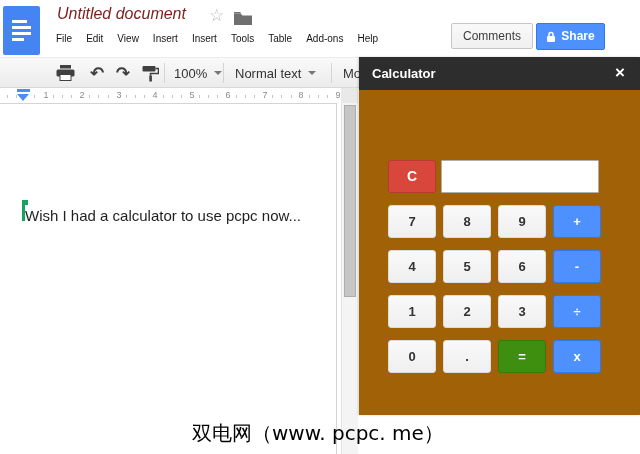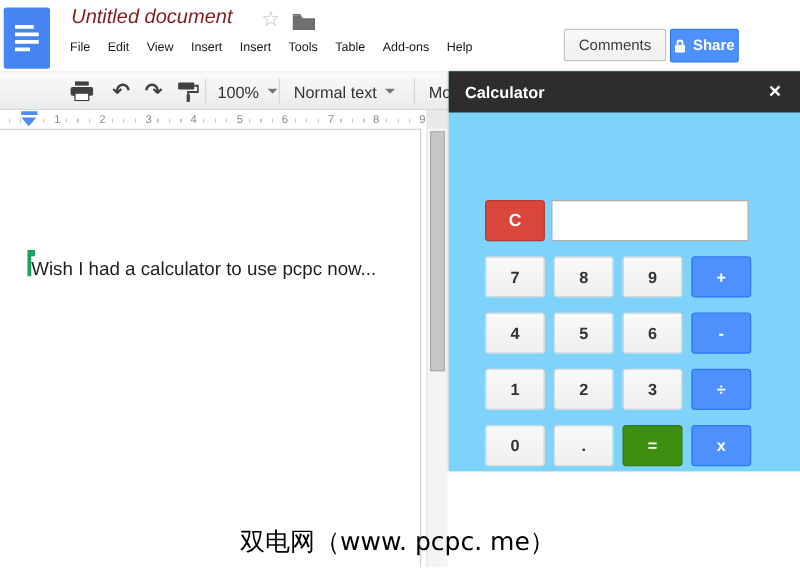--- a/index.html
+++ b/index.html
@@ -23,21 +23,21 @@
   .star { position:absolute; left:209px; top:5px; font-size:17px; color:#b9b9b9; cursor:pointer; }
   .folder { position:absolute; left:234px; top:11px; }
 
   .menubar { position:absolute; left:55px; top:31px; display:flex; gap:12px;
              font-size:10px; color:#161616; }
   .menubar span { cursor:pointer; padding:2px 1px; }
 
   .btn-comments { position:absolute; left:451px; top:23px; height:26px; padding:0 11px;
     background:linear-gradient(#f9f9f9,#f0f0f0); border:1px solid #c6c6c6; border-radius:2px;
     font-size:12px; font-weight:normal; color:#3c3c3c; line-height:24px; z-index:2; cursor:pointer; }
-  .btn-share { position:absolute; left:536px; top:23px; height:27px; width:55px;
+  .btn-share { position:absolute; left:536px; top:23px; height:27px; width:69px;
     background:#4d90fe; border:1px solid #3079ed; border-radius:2px; color:#fff;
     font-size:12px; font-weight:bold; line-height:25px; text-align:center; z-index:2; cursor:pointer;
     display:flex; align-items:center; justify-content:center; gap:5px; }
 
   
   .toolbar { position:absolute; left:0; top:57px; width:640px; height:31px;
     background:linear-gradient(#fafafa,#ebebeb); border-top:1px solid #ececec;
     border-bottom:1px solid #d8d8d8; }
   .tb-icon { position:absolute; top:0; height:30px; display:flex; align-items:center;
              justify-content:center; width:24px; cursor:pointer; }
@@ -67,21 +67,21 @@
   .collab-cursor { position:absolute; left:22px; top:100px; width:3px; height:17px; background:#19a15f; }
   .collab-cursor::before { content:""; position:absolute; left:0; top:-4px; width:6px; height:5px; background:#19a15f; }
 
   
   .scroll-track { position:absolute; left:341px; top:103px; width:17px; height:351px;
                   background:#f4f4f4; border-left:1px solid #e6e6e6; }
   .scroll-thumb { position:absolute; left:2px; top:2px; width:12px; height:192px;
                   background:#c6c6c6; border:1px solid #adadad; cursor:grab; }
 
   
-  .panel { position:absolute; left:359px; top:57px; width:281px; height:320px; background:#7dd3fc;
+  .panel { position:absolute; left:359px; top:57px; width:281px; height:358px; background:#a16207;
            box-shadow:-1px 0 2px rgba(0,0,0,.18); z-index:3; }
   .panel-header { position:absolute; left:0; top:0; width:281px; height:33px; background:#2d2d2d; }
   .panel-title { position:absolute; left:13px; top:9px; font-size:13px; font-weight:bold; color:#fff; }
   .panel-close { position:absolute; left:256px; top:6px; font-size:17px; font-weight:bold;
                  color:#fff; cursor:pointer; line-height:20px; }
 
   .calc-display { position:absolute; left:82px; top:103px; width:158px; height:33px;
     border:1px solid #aeaeae; border-radius:1px; background:#fff; font-size:15px;
     padding:0 6px; font-family:"Liberation Sans",sans-serif; }
   .key { position:absolute; width:48px; height:33px; border-radius:3px; text-align:center;

